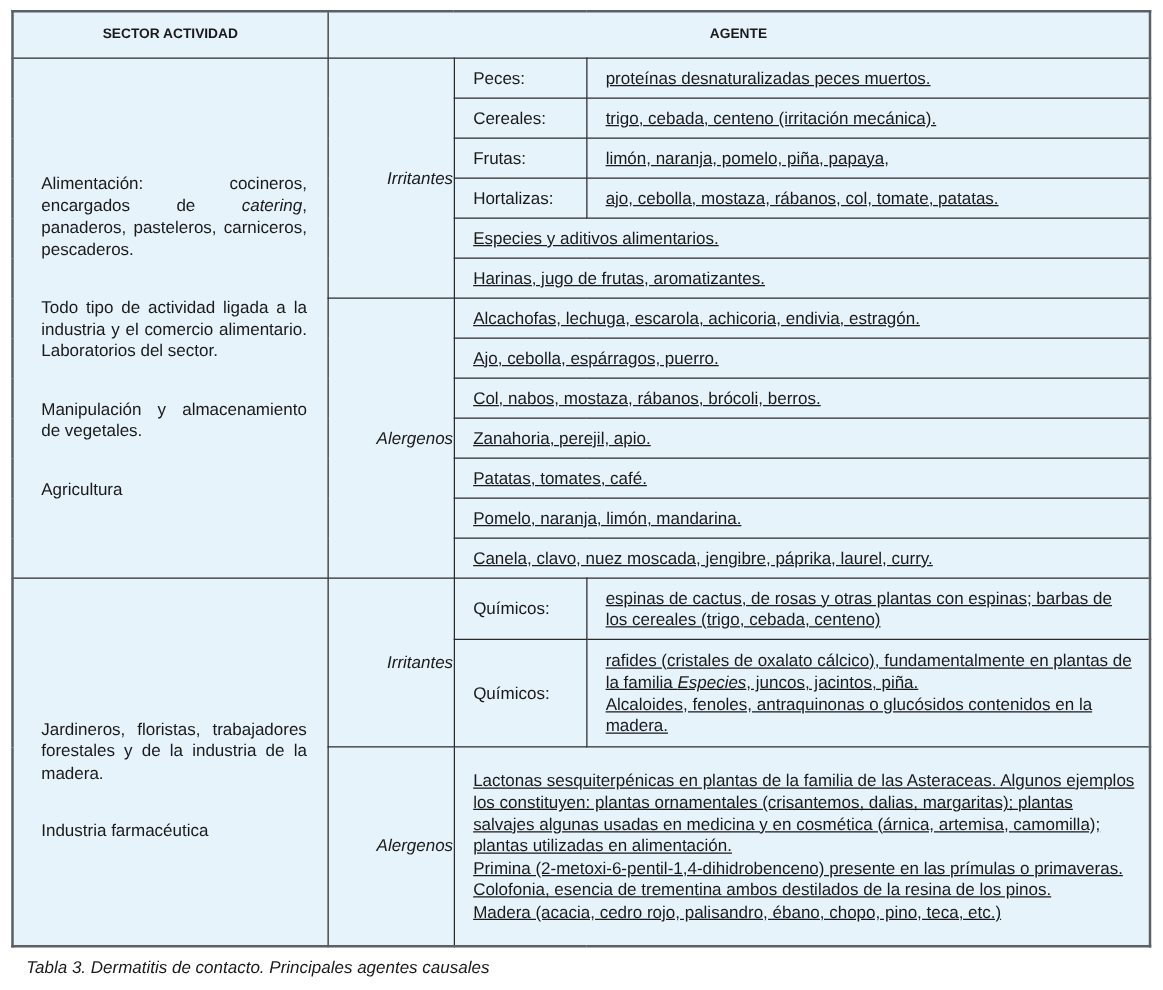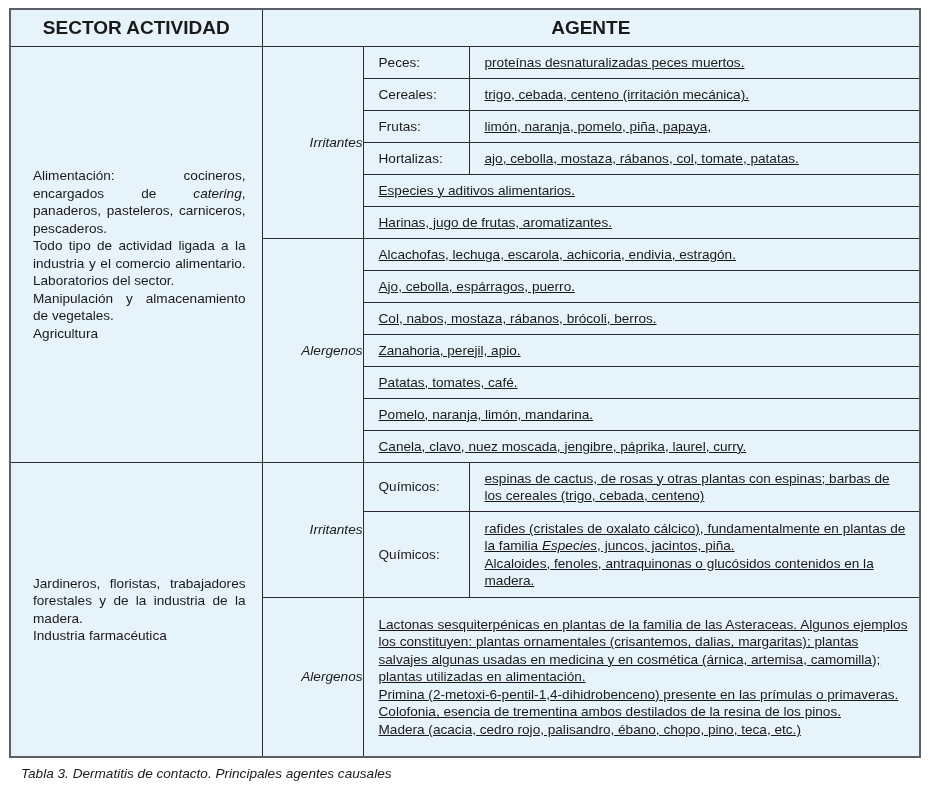--- a/index.html
+++ b/index.html
@@ -8,23 +8,23 @@
   table.main {
     position: absolute; left: 9px; top: 8px; width: 910px;
     border-collapse: collapse; table-layout: fixed;
     font-size: 13.6px; line-height: 17.5px;
   }
   table.main td, table.main th {
     border: 1px solid #2a2a2a; background: #e6f3fb; padding: 0;
     vertical-align: middle;
   }
   table.main { border: 2px solid #5a6066; }
-  th.hdr { background: #8ccfee; font-weight: bold; height: 36px; text-align: center; font-size: 19px; }
+  th.hdr { background: #8ccfee; font-weight: bold; height: 36px; text-align: center; font-size: 11px; }
   .sector { padding: 0 16px 0 22px !important; text-align: justify; }
-  .sector .para { display: block; }
+  .sector .para { display: block; margin-top: 29px; }
   .type { font-style: italic; text-align: right; }
   .lab { padding-left: 15px !important; }
   .val { padding-left: 15px !important; padding-right: 10px !important; text-decoration: underline; }
   .full { padding-left: 15px !important; padding-right: 10px !important; text-decoration: underline; }
   tr.r32 td { height: 31px; }
   .ml { padding-top: 5px !important; padding-bottom: 5px !important; margin-top: 28px; }
   .caption {
     position: absolute; left: 21px; top: 766px; font-style: italic;
     font-size: 13.6px; color: #1a1a1a;
   }

